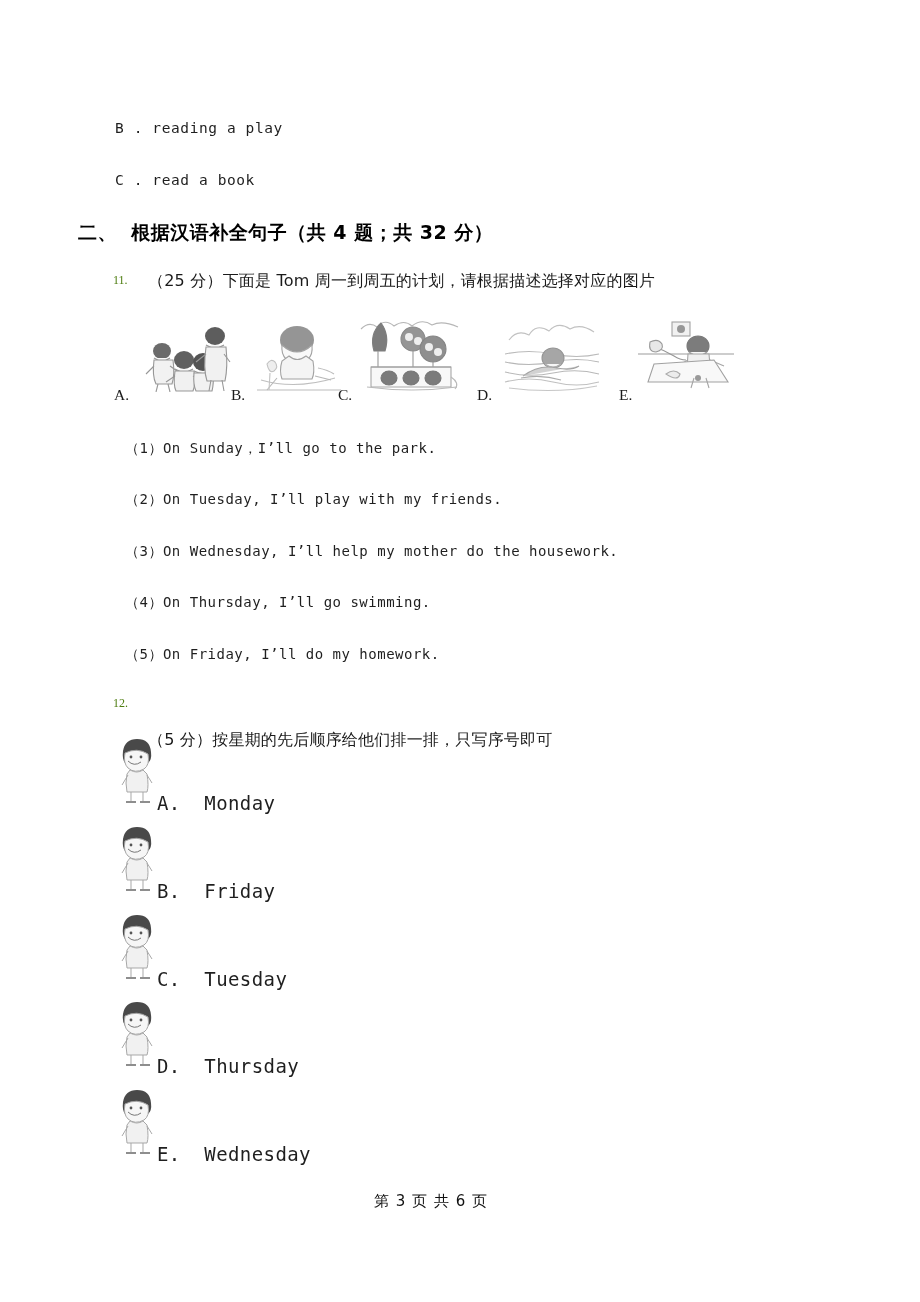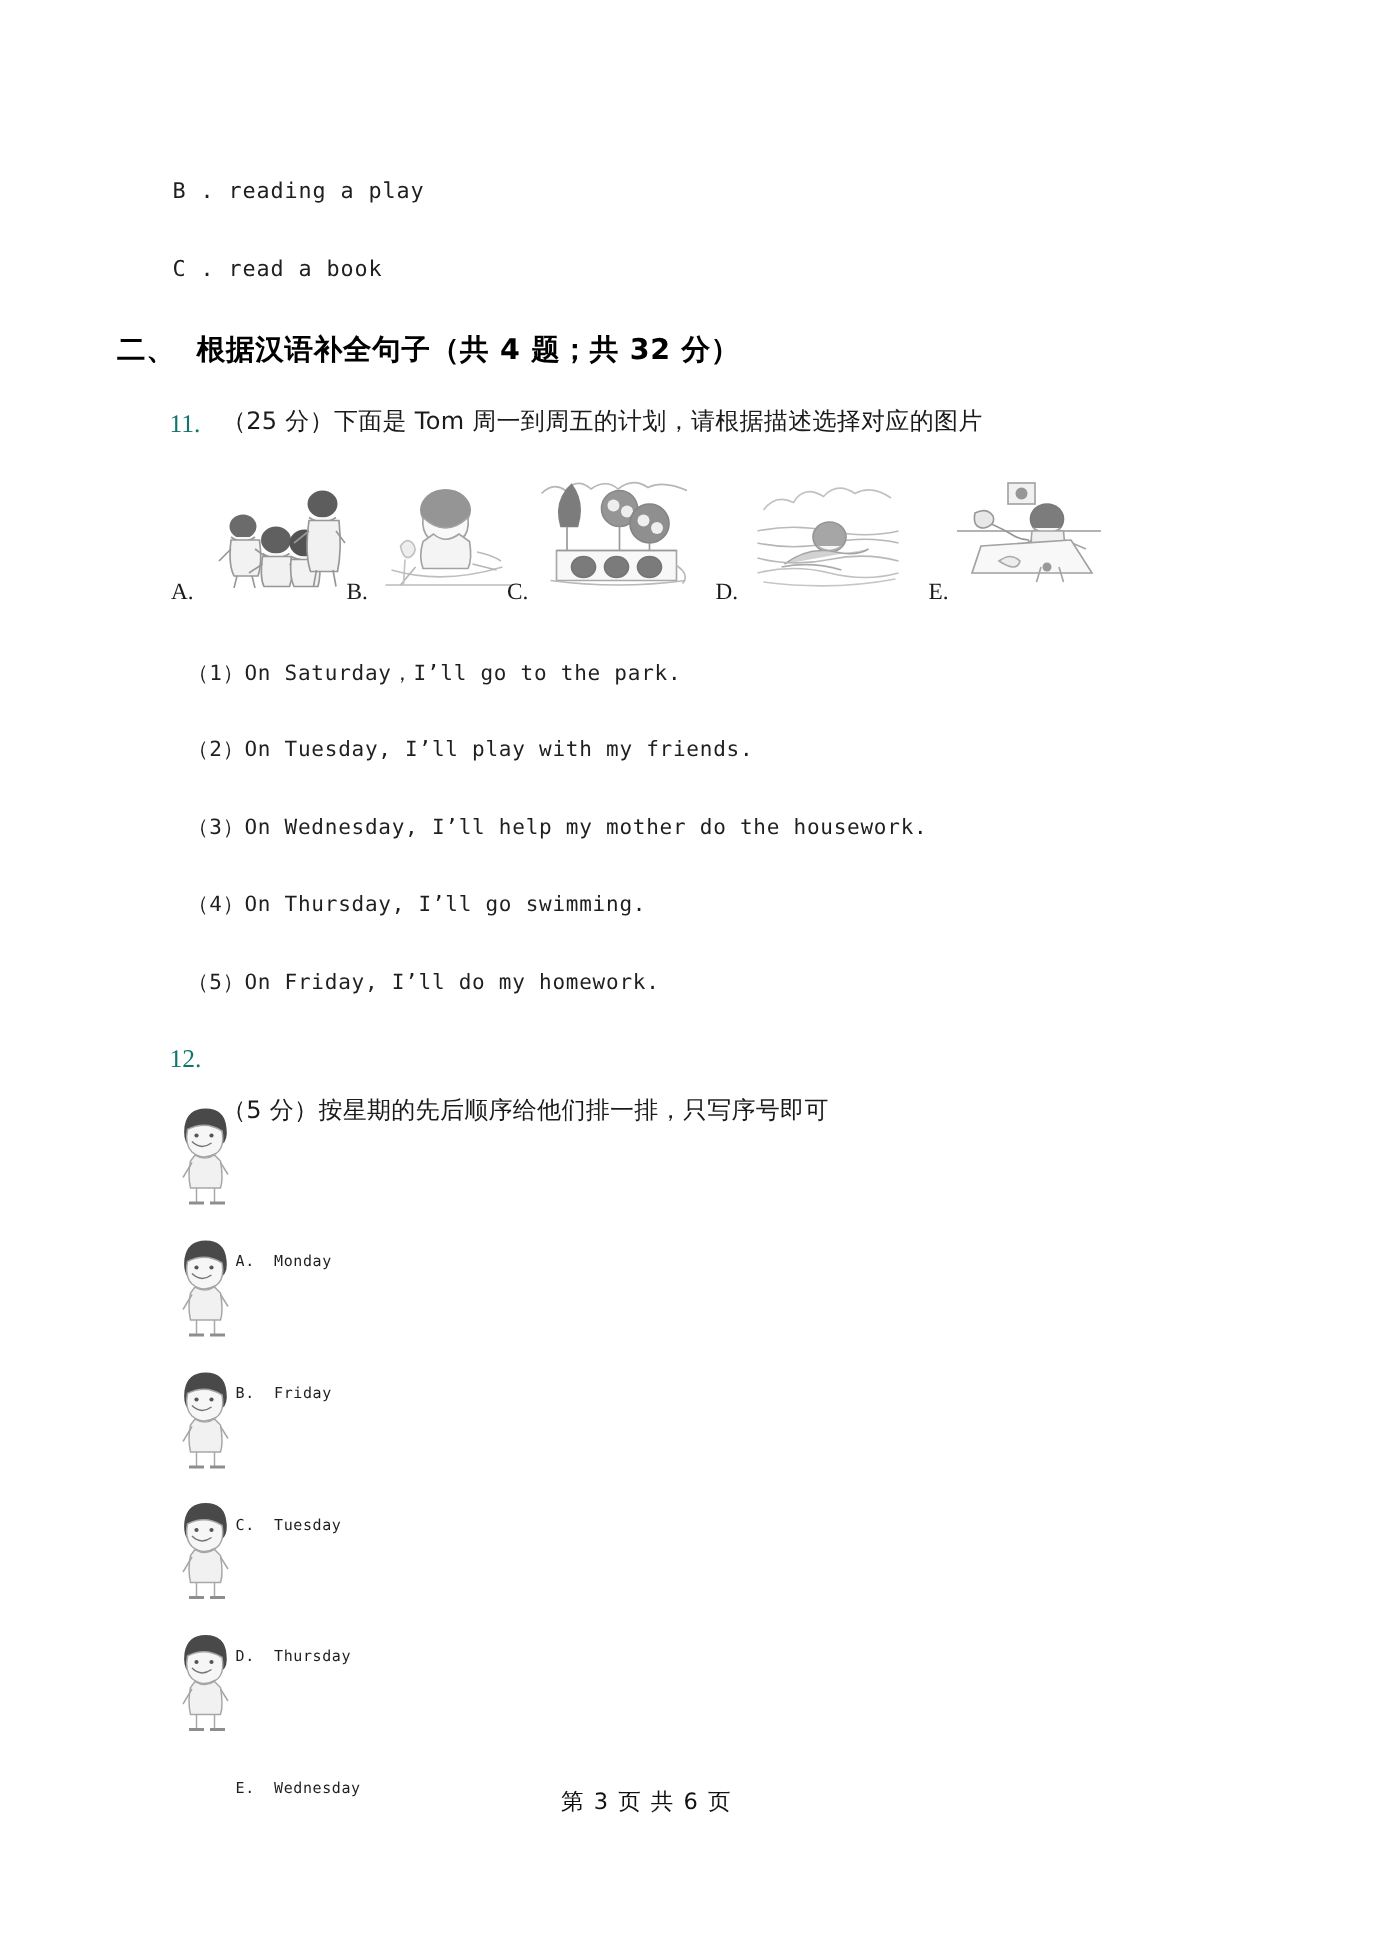--- a/index.html
+++ b/index.html
@@ -48,22 +48,22 @@
     font-family: "DejaVu Sans", "Liberation Sans", sans-serif;
     font-size: 16px;
     letter-spacing: 0.2px;
     color: #1a1a1a;
     white-space: pre;
   }
 
   .qnum {
     position: absolute;
     font-family: "Liberation Serif", "DejaVu Serif", serif;
-    font-size: 17px;
-    color: #0f766e;
+    font-size: 12px;
+    color: #4d7c0f;
     white-space: pre;
     text-align: center;
   }
 
   .sub-line {
     position: absolute;
     font-family: "DejaVu Sans Mono", "Liberation Mono", monospace;
     font-size: 14px;
     letter-spacing: 0.5px;
     color: #1f1f1f;
@@ -74,25 +74,24 @@
     position: absolute;
     font-family: "Liberation Serif", "DejaVu Serif", serif;
     font-size: 15.5px;
     color: #1a1a1a;
     white-space: pre;
   }
 
   .item-label {
     position: absolute;
     font-family: "DejaVu Sans Mono", "Liberation Mono", monospace;
-    font-size: 10px;
+    font-size: 19px;
     letter-spacing: 0.4px;
     color: #1f1f1f;
     white-space: pre;
-    margin-top: 44px;
   }
 
   .footer {
     position: absolute;
     width: 862px;
     left: 0;
     text-align: center;
     font-family: "DejaVu Sans", "Liberation Sans", sans-serif;
     font-size: 15px;
     letter-spacing: 1px;
@@ -236,21 +235,21 @@
         <path d="M14 26 q8 -4 12 2 q2 6 -6 8 q-8 0 -6 -10z" fill="#e9e9e9" stroke="#8f8f8f"></path>
         <path d="M18 48 l60 -4 l14 22 h-80z" fill="#fbfbfb" stroke="#979797"></path>
         <path d="M30 58 q8 -6 14 0 q-2 8 -14 0z" fill="#ededed" stroke="#a3a3a3"></path>
         <circle cx="62" cy="62" r="3" fill="#8f8f8f" stroke="none"></circle>
         <path d="M58 62 l-3 10 M70 62 l3 10"></path>
       </g>
     </svg>
   </div>
   <div class="opt-letter" style="left:619px; top:386px;">E.</div>
 
-  <div class="sub-line" style="left:125px; top:440px;">（1）On Saturday，I’ll go to the park.</div>
+  <div class="sub-line" style="left:125px; top:440px;">（1）On Sunday，I’ll go to the park.</div>
   <div class="sub-line" style="left:125px; top:491px;">（2）On Tuesday, I’ll play with my friends.</div>
   <div class="sub-line" style="left:125px; top:543px;">（3）On Wednesday, I’ll help my mother do the housework.</div>
   <div class="sub-line" style="left:125px; top:594px;">（4）On Thursday, I’ll go swimming.</div>
   <div class="sub-line" style="left:125px; top:646px;">（5）On Friday, I’ll do my homework.</div>
 
   <div class="qnum" style="left:113px; top:696px;">12.</div>
 
   <div class="cn-question" style="left:148px; top:730px;">（5 分）按星期的先后顺序给他们排一排，只写序号即可</div>
 
   <div class="figure-person" style="left:117px; top:737px;">

